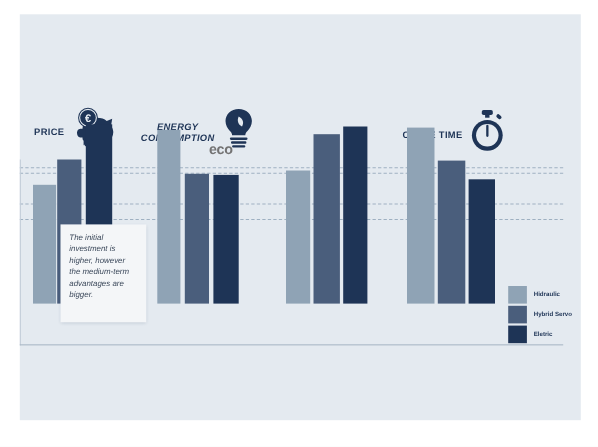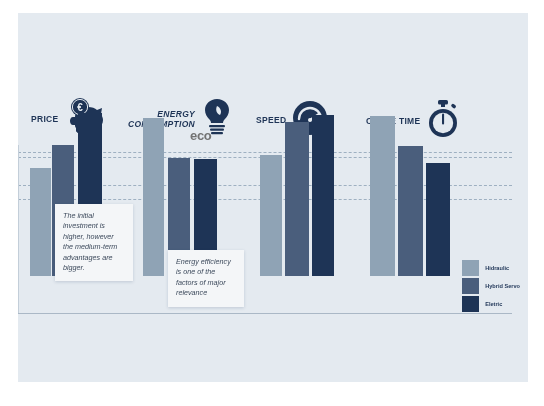--- a/index.html
+++ b/index.html
@@ -24,31 +24,31 @@
 
   
   .bar{position:absolute;bottom:106px;}
   .bar.h{background:#8fa3b5;}        
   .bar.s{background:#4a5e7c;}        
   .bar.e{background:#1e3456;}        
 
   
   .grp-head{position:absolute;display:flex;align-items:center;gap:5px;}
   .grp-label{color:#1e3456;font-weight:bold;font-size:8.5px;
-             letter-spacing:.3px;line-height:10px;text-align:right;}
+             letter-spacing:.3px;line-height:10px;text-align:center;}
   .icon{display:block;}
 
   
   .eco{position:absolute;color:#737373;font-weight:bold;font-size:13px;
        letter-spacing:-.3px;}
 
   
   .note{position:absolute;background:#f4f6f8;box-shadow:0 1px 3px rgba(30,52,86,.18);
         color:#3d4a5c;font-style:italic;font-size:7.2px;line-height:10.4px;
-        padding:7px 8px 8px 8px;}
+        padding:7px 8px 20px 8px;}
 
   
   #legend{position:absolute;right:8px;top:246px;}
   .lg-row{display:flex;align-items:center;height:17px;margin-bottom:1px;}
   .lg-sw{width:17px;height:16px;display:block;}
   .lg-tx{color:#1e3456;font-weight:bold;font-size:5.6px;margin-left:6px;
          white-space:nowrap;}
 </style>
 </head>
 <body>
@@ -99,33 +99,21 @@
           <rect x="11" y="35" width="12" height="2.2" rx="1" fill="#1e3456"></rect>
         </svg>
       </span>
     </div>
     <div class="eco" style="left:172px;top:115px;">eco</div>
 
     <div class="bar h" style="left:125px;width:21px;height:158px;"></div>
     <div class="bar s" style="left:150px;width:22px;height:118px;"></div>
     <div class="bar e" style="left:176px;width:23px;height:117px;"></div>
 
-    <div class="note" style="left:150px;top:237px;width:60px;">Energy efficiency is one of the factors of major relevance</div>
 
-    <div class="grp-head" style="left:238px;top:86px;">
-      <span class="grp-label">SPEED</span>
-      <span class="icon">
-        <svg width="38" height="38" viewBox="0 0 38 38">
-          <circle cx="19" cy="19" r="17" fill="#1e3456"></circle>
-          <path d="M8 20a11 11 0 0 1 22 0" fill="none" stroke="#e4eaf0" stroke-width="2.4" stroke-linecap="round"></path>
-          <path d="M19 21l9-6" stroke="#e4eaf0" stroke-width="2.2" stroke-linecap="round"></path>
-          <circle cx="19" cy="21" r="2" fill="#e4eaf0"></circle>
-        </svg>
-      </span>
-    </div>
 
     <div class="bar h" style="left:242px;width:22px;height:121px;"></div>
     <div class="bar s" style="left:267px;width:24px;height:154px;"></div>
     <div class="bar e" style="left:294px;width:22px;height:161px;"></div>
 
     <div class="grp-head" style="left:348px;top:86px;">
       <span class="grp-label">CYCLE TIME</span>
       <span class="icon">
         <svg width="36" height="40" viewBox="0 0 36 40">
           <rect x="13" y="1" width="10" height="4.5" rx="1.6" fill="#1e3456"></rect>

